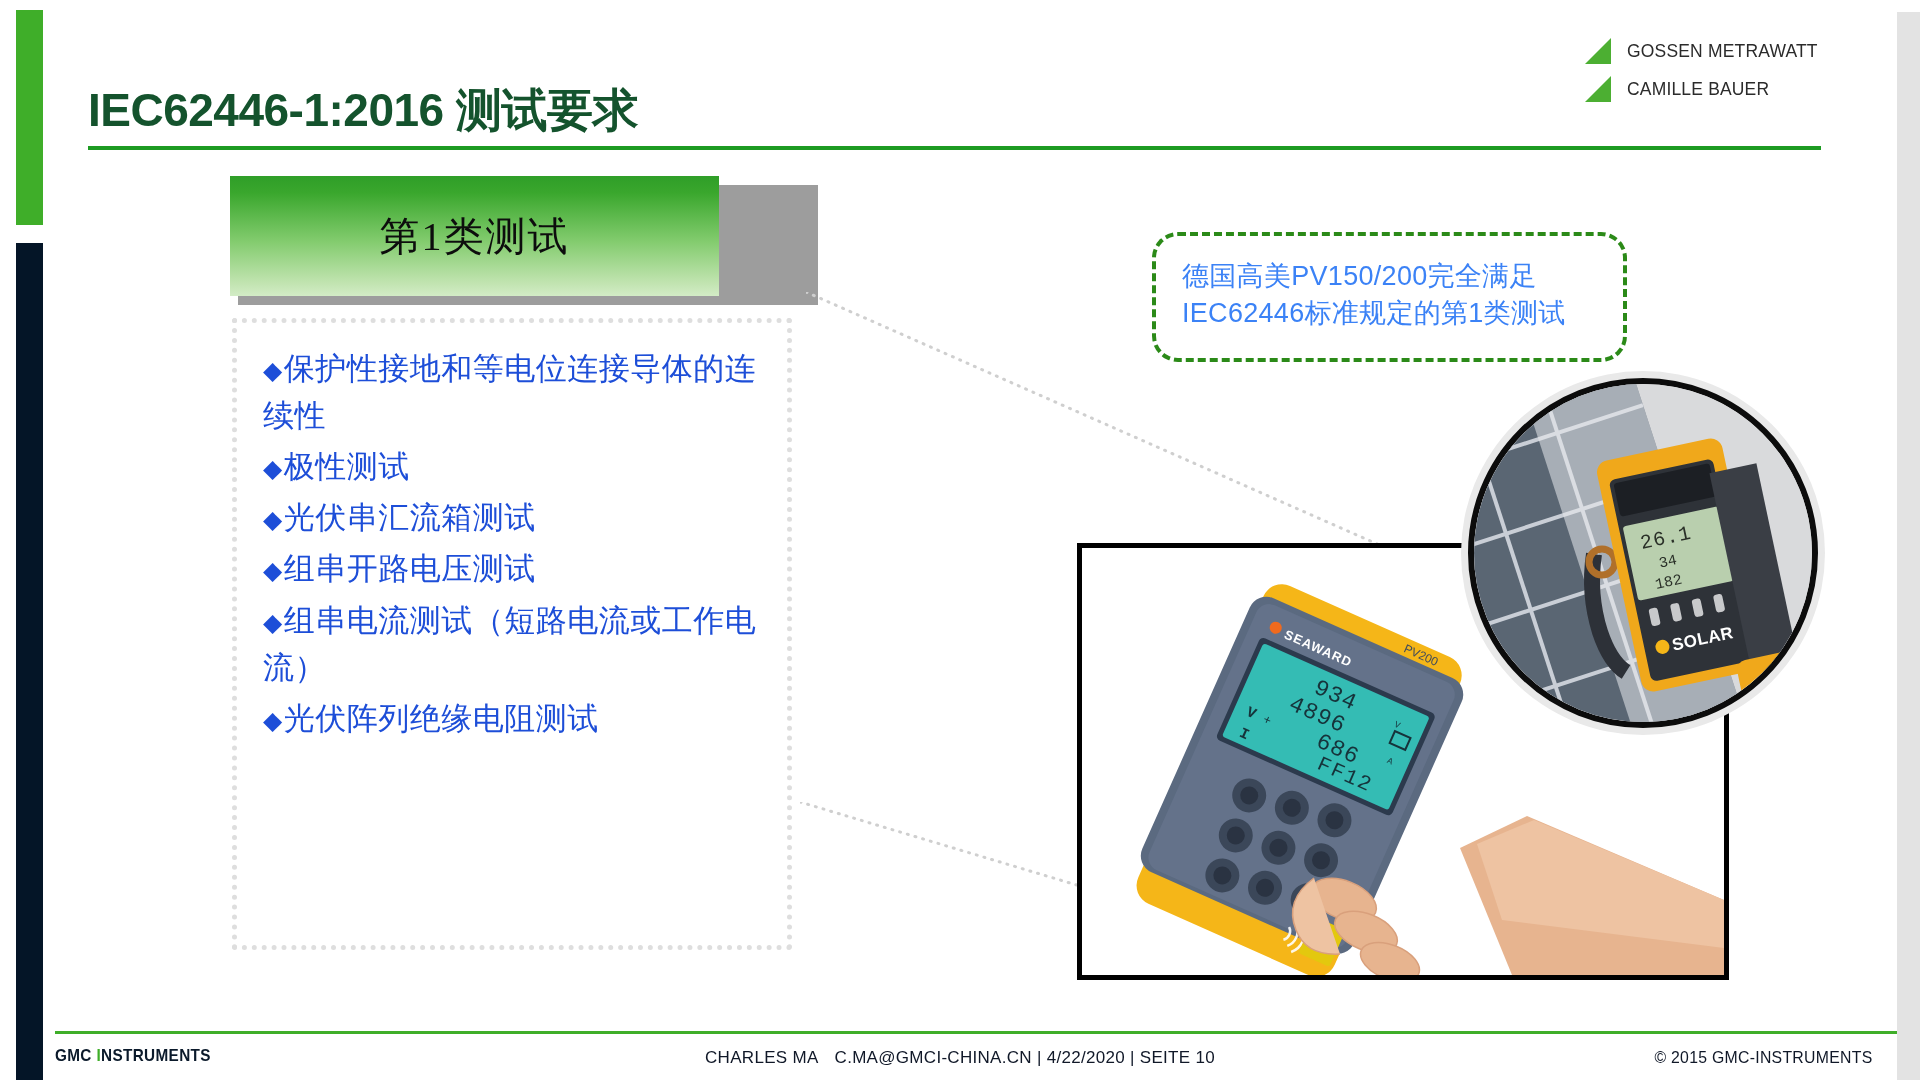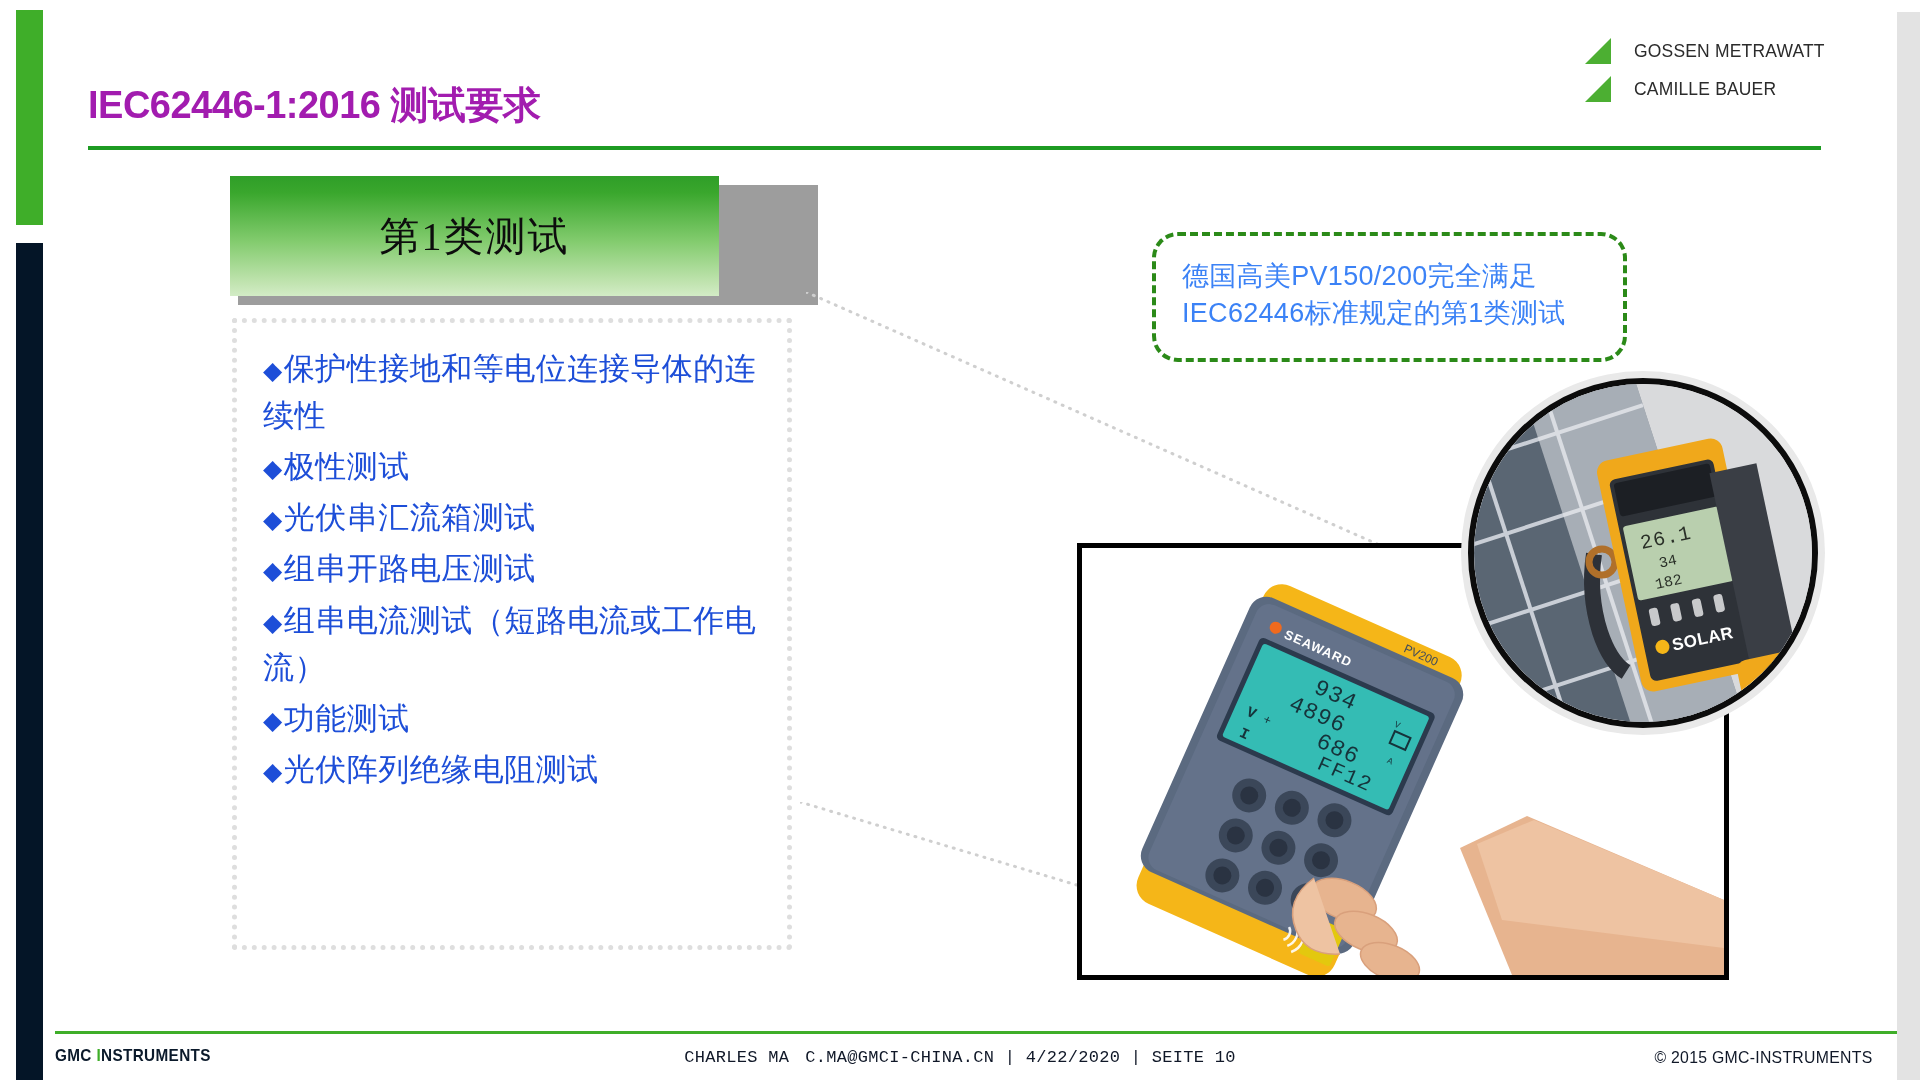--- a/index.html
+++ b/index.html
@@ -23,31 +23,31 @@
 
   
   .edge-strip {
     position:absolute; right:0; top:12px; width:23px; height:1068px;
     background:#e3e3e3;
   }
 
   
   .title {
     position:absolute; left:88px; top:80px;
-    font-size:38px; font-weight:bold; color:#a21caf;
+    font-size:46px; font-weight:bold; color:#14532d;
     letter-spacing:-0.5px; white-space:nowrap;
   }
   .title-rule {
     position:absolute; left:88px; top:146px; width:1733px; height:4px;
     background:#1d9b22;
   }
 
   
   .brand { position:absolute; right:95px; top:32px; width:240px; }
-  .brand-row { display:flex; align-items:center; gap:23px; height:38px; }
+  .brand-row { display:flex; align-items:center; gap:16px; height:38px; }
   .brand-tri { width:26px; height:26px; flex:0 0 auto; }
   .brand-text {
     font-size:19px; color:#2b2b2b; letter-spacing:0.2px;
     font-family:"Liberation Sans", sans-serif; white-space:nowrap;
     transform:scaleX(0.92); transform-origin:left center;
   }
 
   
   .plate-wrap { position:absolute; left:230px; top:176px; width:580px; height:120px; }
   .plate-shadow {
@@ -114,21 +114,21 @@
     background:#3fae29;
   }
   .footer-left {
     position:absolute; left:55px; top:1046px;
     font-size:17px; color:#0b1a2b; font-weight:bold; letter-spacing:0.4px;
     transform:scaleX(0.9); transform-origin:left center;
   }
   .footer-left .hl { color:#3fae29; }
   .footer-center {
     position:absolute; left:0; right:0; top:1048px; text-align:center;
-    font-size:17px; color:#101828; letter-spacing:0.3px;font-family:Liberation Mono, monospace;
+    font-size:17px; color:#101828; letter-spacing:0.3px;
   }
   .footer-center .gap { display:inline-block; width:16px; }
   .footer-right {
     position:absolute; right:48px; top:1048px;
     font-size:17px; color:#101828; letter-spacing:0.3px;
     transform:scaleX(0.93); transform-origin:right center;
   }
 </style>
 </head>
 <body>
@@ -172,21 +172,20 @@
   <svg class="connector" style="left:800px; top:802px;" width="290" height="130">
     <line x1="0" y1="0" x2="280" y2="84" stroke="#cfcfcf" stroke-width="3" stroke-dasharray="1 7" stroke-linecap="round"></line>
   </svg>
 
   <div class="bullet-panel">
     <span class="bullet"><span class="dia">◆</span><span>保护性接地和等电位连接导体的连续性</span></span>
     <span class="bullet"><span class="dia">◆</span><span>极性测试</span></span>
     <span class="bullet"><span class="dia">◆</span><span>光伏串汇流箱测试</span></span>
     <span class="bullet"><span class="dia">◆</span><span>组串开路电压测试</span></span>
     <span class="bullet"><span class="dia">◆</span><span>组串电流测试（短路电流或工作电流）</span></span>
-    <span class="bullet"><span class="dia">◆</span><span>功能测试</span></span>
     <span class="bullet"><span class="dia">◆</span><span>光伏阵列绝缘电阻测试</span></span>
   </div>
 
   <div class="callout">
     <span class="callout-line">德国高美PV150/200完全满足</span>
     <span class="callout-line">IEC62446标准规定的第1类测试</span>
   </div>
 
   <div class="photo-frame">
     <svg width="642" height="427" viewBox="0 0 642 427">

